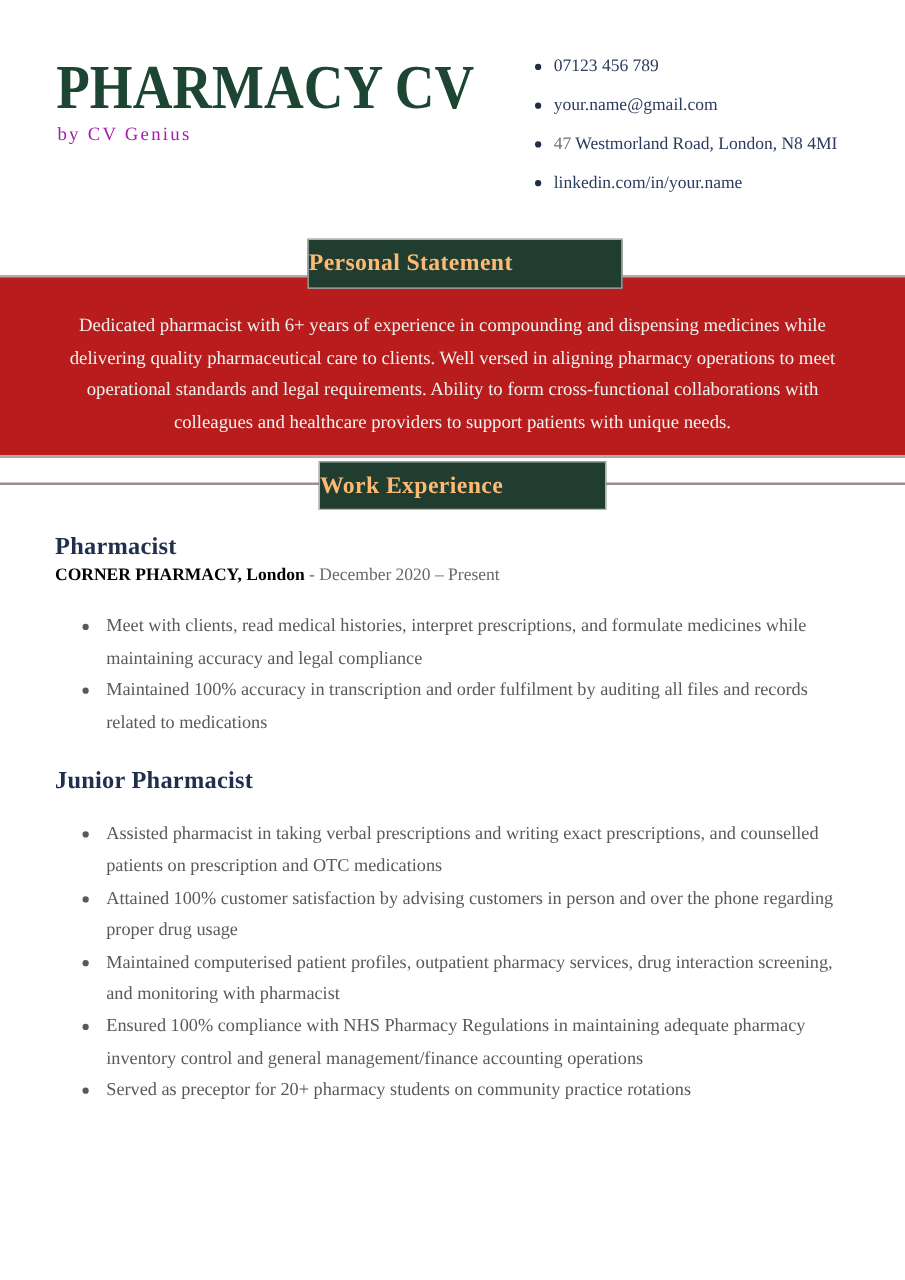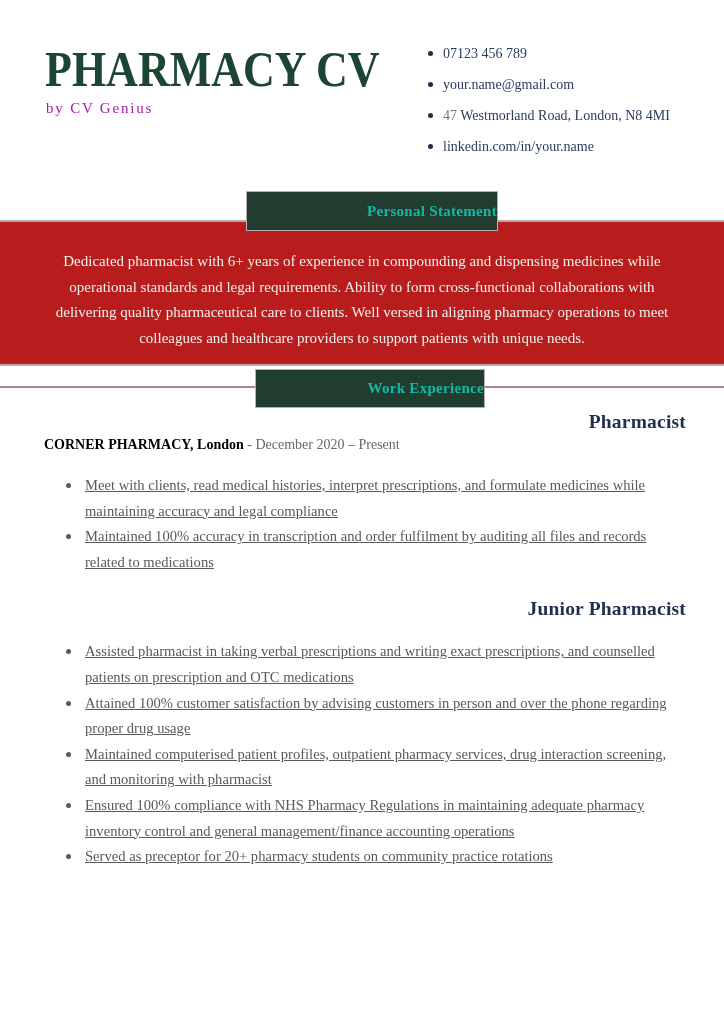--- a/index.html
+++ b/index.html
@@ -33,22 +33,22 @@
   .dot {
     flex:0 0 5px; width:5px; height:5px; border-radius:50%;
     background:#1f2d49; margin:7px 10px 0 0;
   }
   .maroon { color:#737373; }
 
   
   .section-label {
     position:absolute; left:50%;
     background:#213d2f; border:1px solid #b8b0b0; box-sizing:border-box;
-    color:#14b8a6; font-size:15px; font-weight:700; letter-spacing:0.3px;
-    display:flex; align-items:center; justify-content:flex-end;
+    color:#fdba74; font-size:19px; font-weight:700; letter-spacing:0.3px;
+    display:flex; align-items:center; justify-content:flex-start;
     z-index:2; white-space:nowrap;
   }
   .ps-label { top:191px; width:252px; height:40px; transform:translateX(calc(-50% + 10px)); }
   .we-label { top:369px; width:230px; height:39px; transform:translateX(calc(-50% + 8px)); }
 
   
   .ps-block {
     position:absolute; top:220px; left:0; right:0; height:146px;
     background:#b91c1c; box-sizing:border-box;
     border-top:2px solid #b3abab; border-bottom:2px solid #b3abab;
@@ -59,30 +59,30 @@
 
   
   .we-rule {
     position:absolute; top:386px; left:0; right:0; height:2px;
     background:#a28b8b; z-index:1;
   }
 
   
   .work { position:absolute; top:406px; left:44px; width:642px; }
   .job-title {
-    margin:4px 0 0; font-size:19.5px; font-weight:700;
-    color:#1f2f4d; line-height:23px; letter-spacing:0.2px;text-align:right;
+    margin:20px 0 0; font-size:19.5px; font-weight:700;
+    color:#1f2f4d; line-height:23px; letter-spacing:0.2px;
   }
   .job + .job .job-title { margin-top:22px; }
   .meta { font-size:14px; color:#686868; margin-top:3px; line-height:18px; }
   .company { font-weight:700; color:#000000; }
   .bullets { list-style:none; margin:19px 0 0; padding:0; }
   .bullets li {
     position:relative; padding-left:41px;
-    font-size:14.6px; color:#595959; line-height:25.6px;text-decoration:underline;
+    font-size:14.6px; color:#595959; line-height:25.6px;
   }
   .bullets li::before {
     content:""; position:absolute; left:22px; top:10px;
     width:5px; height:5px; border-radius:50%; background:#5a5a5a;
   }
 </style>
 </head>
 <body>
 
 <div class="page">
@@ -117,23 +117,23 @@
 
   <section>
     <div class="section-label ps-label">
       <span>Personal Statement</span>
     </div>
     <div class="ps-block">
       <div class="ps-text">
 
           <div class="ps-line">Dedicated pharmacist with 6+ years of experience in compounding and dispensing medicines while</div>
 
+          <div class="ps-line">delivering quality pharmaceutical care to clients. Well versed in aligning pharmacy operations to meet</div>
+
           <div class="ps-line">operational standards and legal requirements. Ability to form cross-functional collaborations with</div>
-
-          <div class="ps-line">delivering quality pharmaceutical care to clients. Well versed in aligning pharmacy operations to meet</div>
 
           <div class="ps-line">colleagues and healthcare providers to support patients with unique needs.</div>
         </div>
     </div>
   </section>
 
   <section>
     <div class="we-rule"></div>
     <div class="section-label we-label">
       <span>Work Experience</span>

